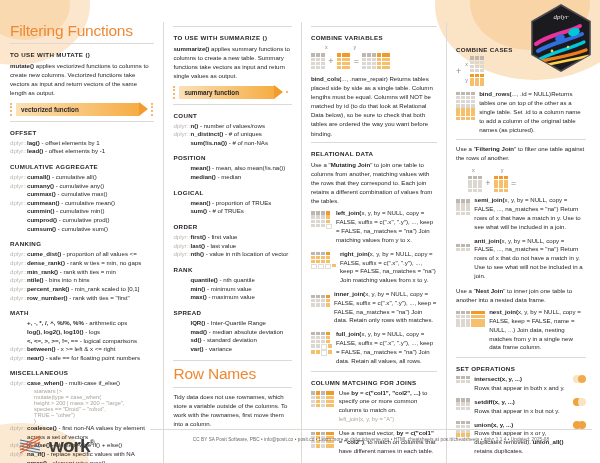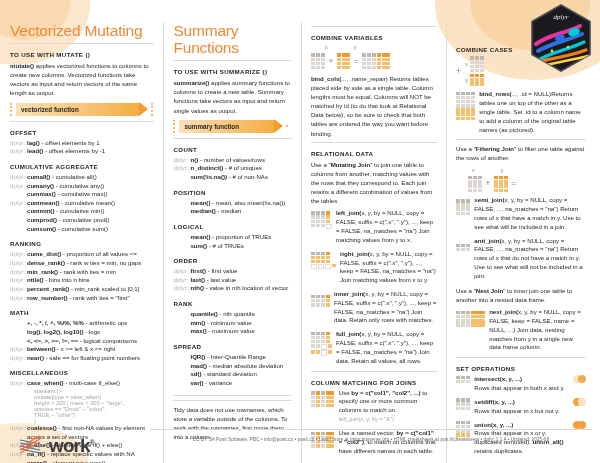--- a/index.html
+++ b/index.html
@@ -119,21 +119,21 @@
       <ellipse cx="30" cy="34" rx="5" ry="3.4" fill="#2f6fe0" transform="rotate(-20 30 34)"></ellipse>
       <circle cx="22" cy="47" r="1.4" fill="#ffd24a"></circle>
       <circle cx="38" cy="43" r="1.2" fill="#ffd24a"></circle>
     </g>
     <text x="31" y="15" text-anchor="middle" fill="#e9e6e0" font-size="7" font-style="italic" font-family="Liberation Serif, serif">dplyr</text>
   </svg>
 
   <div class="cols">
 
     <div class="col col1">
-      <h1>Vectorized Mutating</h1>
+      <h1>Filtering Functions</h1>
       <div class="rule"></div>
 
       <h2>TO USE WITH MUTATE ()</h2>
       <p><b>mutate()</b><span> applies vectorized functions to columns to create new columns. Vectorized functions take vectors as input and return vectors of the same length as output.</span></p>
 
       <div class="arrowbar">
         <div class="dots">
             <i></i>
             <i></i>
             <i></i>
@@ -278,21 +278,20 @@
           </div>
         <div class="fl">
             <span class="pkg"></span>
             <span class="bd"><b>pmax()</b><span> - element-wise max()</span></span>
           </div>
 
       </div>
     </div>
 
     <div class="col col2">
-      <h1>Summary Functions</h1>
       <div class="rule"></div>
 
       <h2>TO USE WITH SUMMARIZE ()</h2>
       <p><b>summarize()</b><span> applies summary functions to columns to create a new table. Summary functions take vectors as input and return single values as output.</span></p>
 
       <div class="arrowbar">
         <div class="dots">
             <i></i>
             <i></i>
             <i></i>
@@ -384,20 +383,21 @@
           </div>
         <div class="fl noidx">
             <span class="bd"><b>sd()</b><span> - standard deviation</span></span>
           </div>
         <div class="fl noidx">
             <span class="bd"><b>var()</b><span> - variance</span></span>
           </div>
       </div>
 
       <div class="rule" style="margin-top:7px"></div>
+      <h1 style="margin-top:4px">Row Names</h1>
       <div class="rule"></div>
       <p style="margin-top:4px">Tidy data does not use rownames, which store a variable outside of the columns. To work with the rownames, first move them into a column.</p>
 
     </div>
 
     <div class="col col3">
       <div class="rule"></div>
 
       <h2>COMBINE VARIABLES</h2>
       <div style="display:flex;gap:10px;margin-left:14px">

